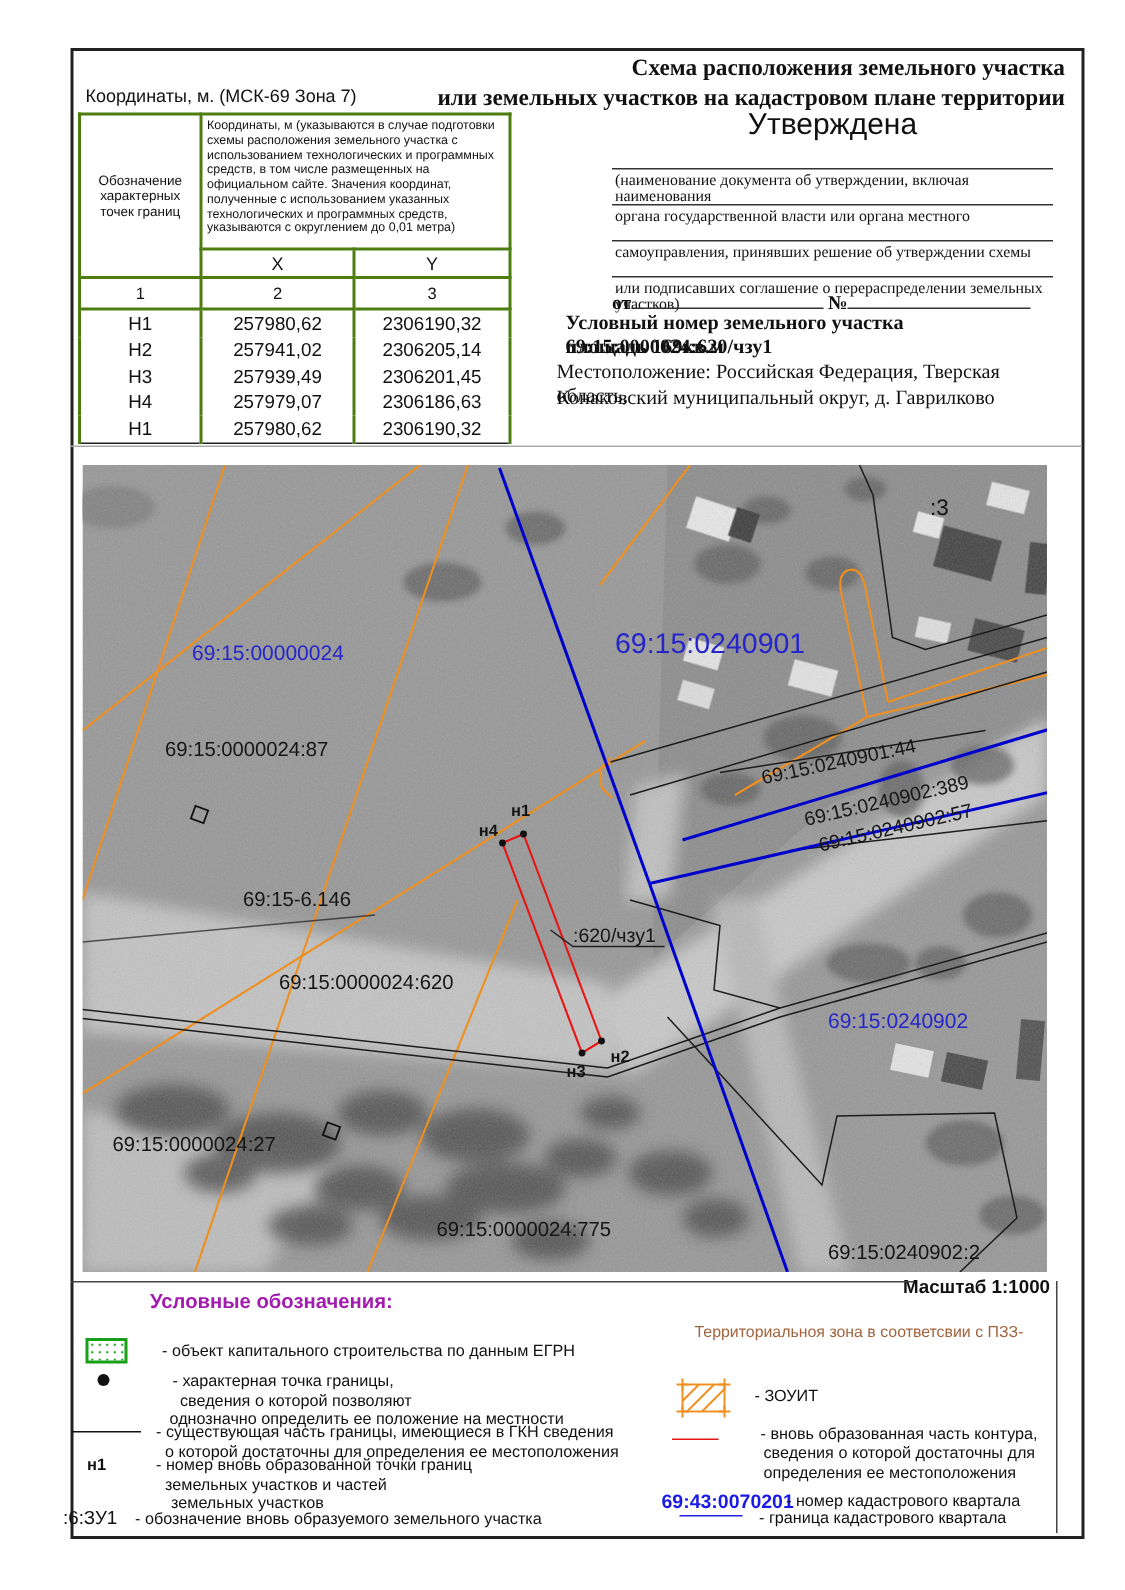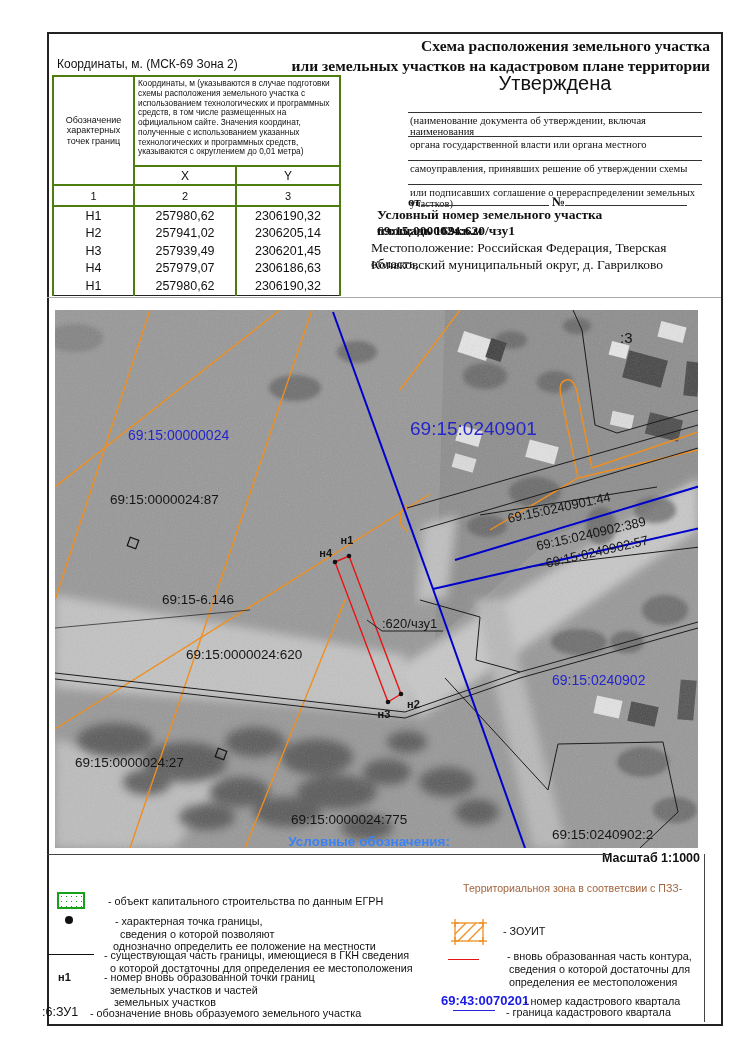--- a/index.html
+++ b/index.html
@@ -28,21 +28,21 @@
   .ul{display:inline-block;border-bottom:1px solid #333;height:12px;}
   .serif-b{font-family:"Liberation Serif",serif;font-weight:bold;font-size:13.5px;}
   .serif-r{font-family:"Liberation Serif",serif;font-size:13.5px;}
   #divider-top{left:47px;top:297px;width:674px;border-top:1px solid #aaa;height:0;}
   
   #map{left:55px;top:310px;width:643px;height:538px;}
   
   #scale{left:540px;top:851px;width:160px;text-align:right;font-weight:bold;font-size:12.5px;}
   #legend-topline{left:47px;top:854px;width:562px;border-top:1px solid #444;height:0;}
   #legend-vline{left:704px;top:854px;height:168px;border-left:1px solid #444;width:0;}
-  #legend-heading{left:100px;top:834px;width:350px;text-align:right;font-weight:bold;font-size:13.5px;color:#3b82f6;}
+  #legend-heading{left:100px;top:860px;width:350px;text-align:left;font-weight:bold;font-size:13.5px;color:#a21caf;}
   .lg{font-size:10.8px;line-height:1.18;}
   #egrn-swatch{left:57px;top:892px;width:24px;height:13px;border:2px solid #18a018;
     background-image:radial-gradient(#18a018 0.9px,transparent 1px);background-size:5px 5px;background-color:#fff;}
   #pt-dot{left:65px;top:916px;width:8px;height:8px;border-radius:50%;background:#111;}
   #exist-line{left:48px;top:954px;width:46px;border-top:1.6px solid #111;height:0;}
   #n1-symbol{left:58px;top:971px;font-weight:bold;font-size:11px;}
   #zu1-symbol{left:42px;top:1005px;font-size:12.5px;}
   #terr-zone{left:463px;top:882px;width:230px;font-size:10.6px;line-height:1.25;color:#a2643d;}
   #zouit-text{left:503px;top:925px;}
   #red-line{left:448px;top:959px;width:31px;border-top:1.6px solid #e81313;height:0;}
@@ -52,21 +52,21 @@
 </head>
 <body>
 
 <div id="page">
   <div class="abs" id="border"></div>
 
   <div class="abs" id="title">
     <div>Схема расположения  земельного участка</div>
     <div>или земельных участков на  кадастровом плане территории</div>
   </div>
-  <div class="abs" id="coords-caption">Координаты, м. (МСК-69 Зона 2)</div>
+  <div class="abs" id="coords-caption">Координаты, м. (МСК-69 Зона 7)</div>
 
   <table class="abs" id="coords-table">
     <tbody>
         <tr>
       <td class="c1" rowspan="2">Обозначение характерных точек границ</td>
       <td class="para" colspan="2">Координаты, м (указываются в случае подготовки схемы расположения земельного участка с использованием технологических и программных средств, в том числе размещенных на официальном сайте. Значения координат, полученные с использованием указанных технологических и программных средств, указываются с округлением до 0,01 метра)</td>
     </tr>
     <tr>
       <td class="c2 xy">X</td>
       <td class="c3 xy">Y</td>

